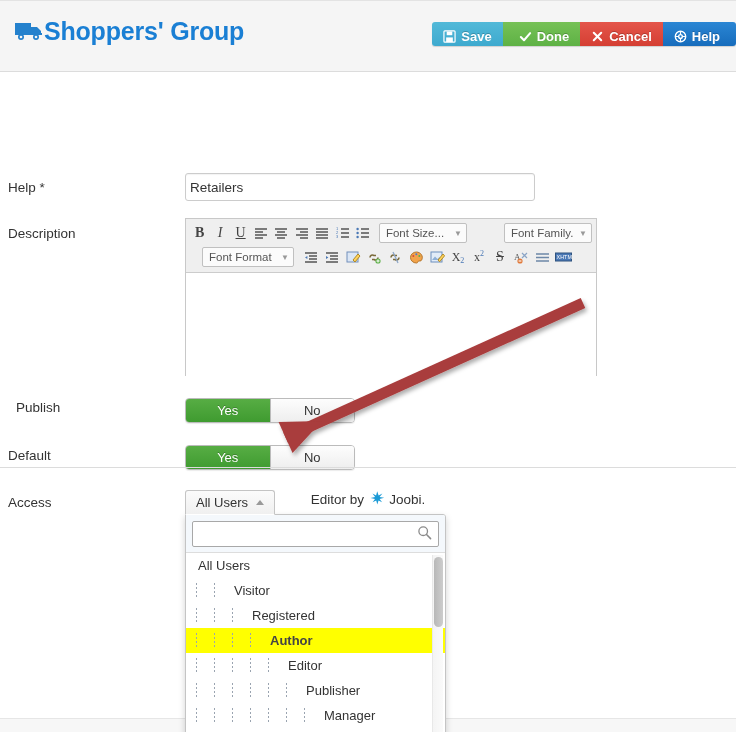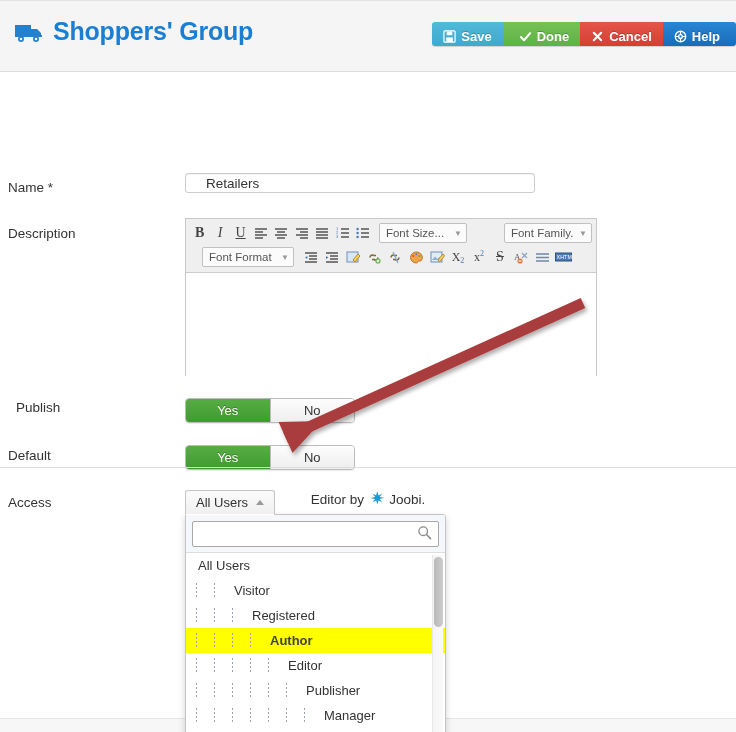--- a/index.html
+++ b/index.html
@@ -17,21 +17,21 @@
   
   #header {
     position:relative;
     height:72px;
     background:#f5f5f5;
     border-bottom:1px solid #dcdcdc;
     border-top:1px solid #e3e3e3;
   }
   #title-wrap {
     position:absolute; left:14px; top:18px;
-    display:flex; align-items:center; gap:9px;
+    display:flex; align-items:flex-start; gap:0;
   }
   .truck-icon { width:30px; height:22px; display:block; }
   #page-title {
     font-size:25px; font-weight:bold; color:#1a7fd4;
     letter-spacing:-0.2px; line-height:1;
   }
 
   #toolbar {
     position:absolute; right:0px; top:21px;
     display:flex; height:24px;
@@ -57,25 +57,25 @@
   #form { position:relative; padding-top:8px; }
   .row { position:relative; }
   .lbl {
     position:absolute; left:8px;
     font-size:13.5px; color:#333; white-space:nowrap;
   }
 
   
   .text-input {
     position:absolute; left:185px; top:93px;
-    width:350px; height:20px;
+    width:350px; height:28px;
     border:1px solid #cccccc; border-radius:3px;
     background:#fff; color:#333;
     font-family:"Liberation Sans", sans-serif; font-size:13.5px;
-    padding:0 20px;
+    padding:0 4px;
     box-shadow:inset 0 1px 1px rgba(0,0,0,0.05);
   }
 
   
   #editor {
     position:absolute; left:185px; top:138px;
     width:412px; height:158px;
     border:1px solid #c8c8c8; background:#fff;
   }
   #editor-toolbar {
@@ -266,21 +266,21 @@
         </svg>
       </span>
       <span>Help</span>
     </button>
   </div>
 </div>
 
 <div id="form">
 
   <div class="row">
-    <span class="lbl" style="top:100px;">Name *</span>
+    <span class="lbl" style="top:100px;">Help *</span>
     <input class="text-input" type="text" value="Retailers" style="">
   </div>
 
   <div class="row">
     <span class="lbl" style="top:146px;">Description</span>
 
     <div id="editor">
       <div id="editor-toolbar">
 
         <div class="tb-line">

